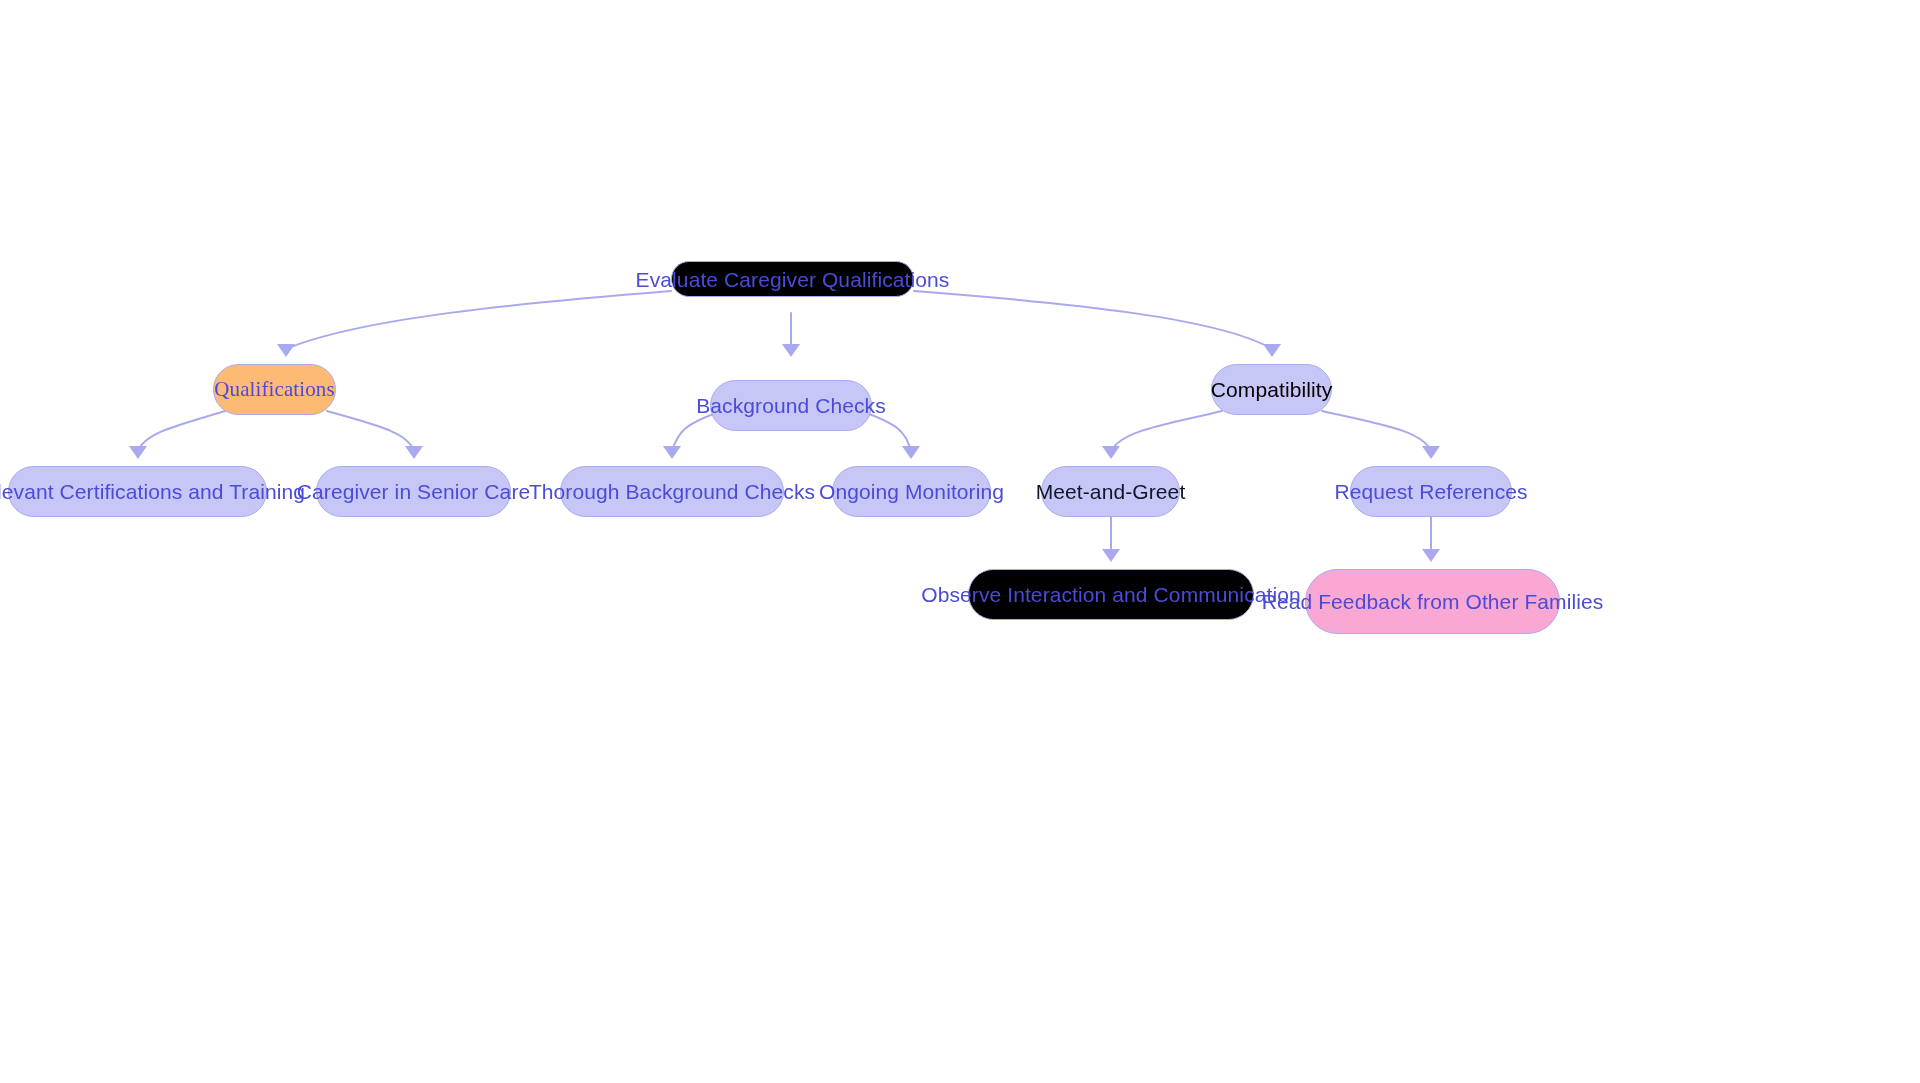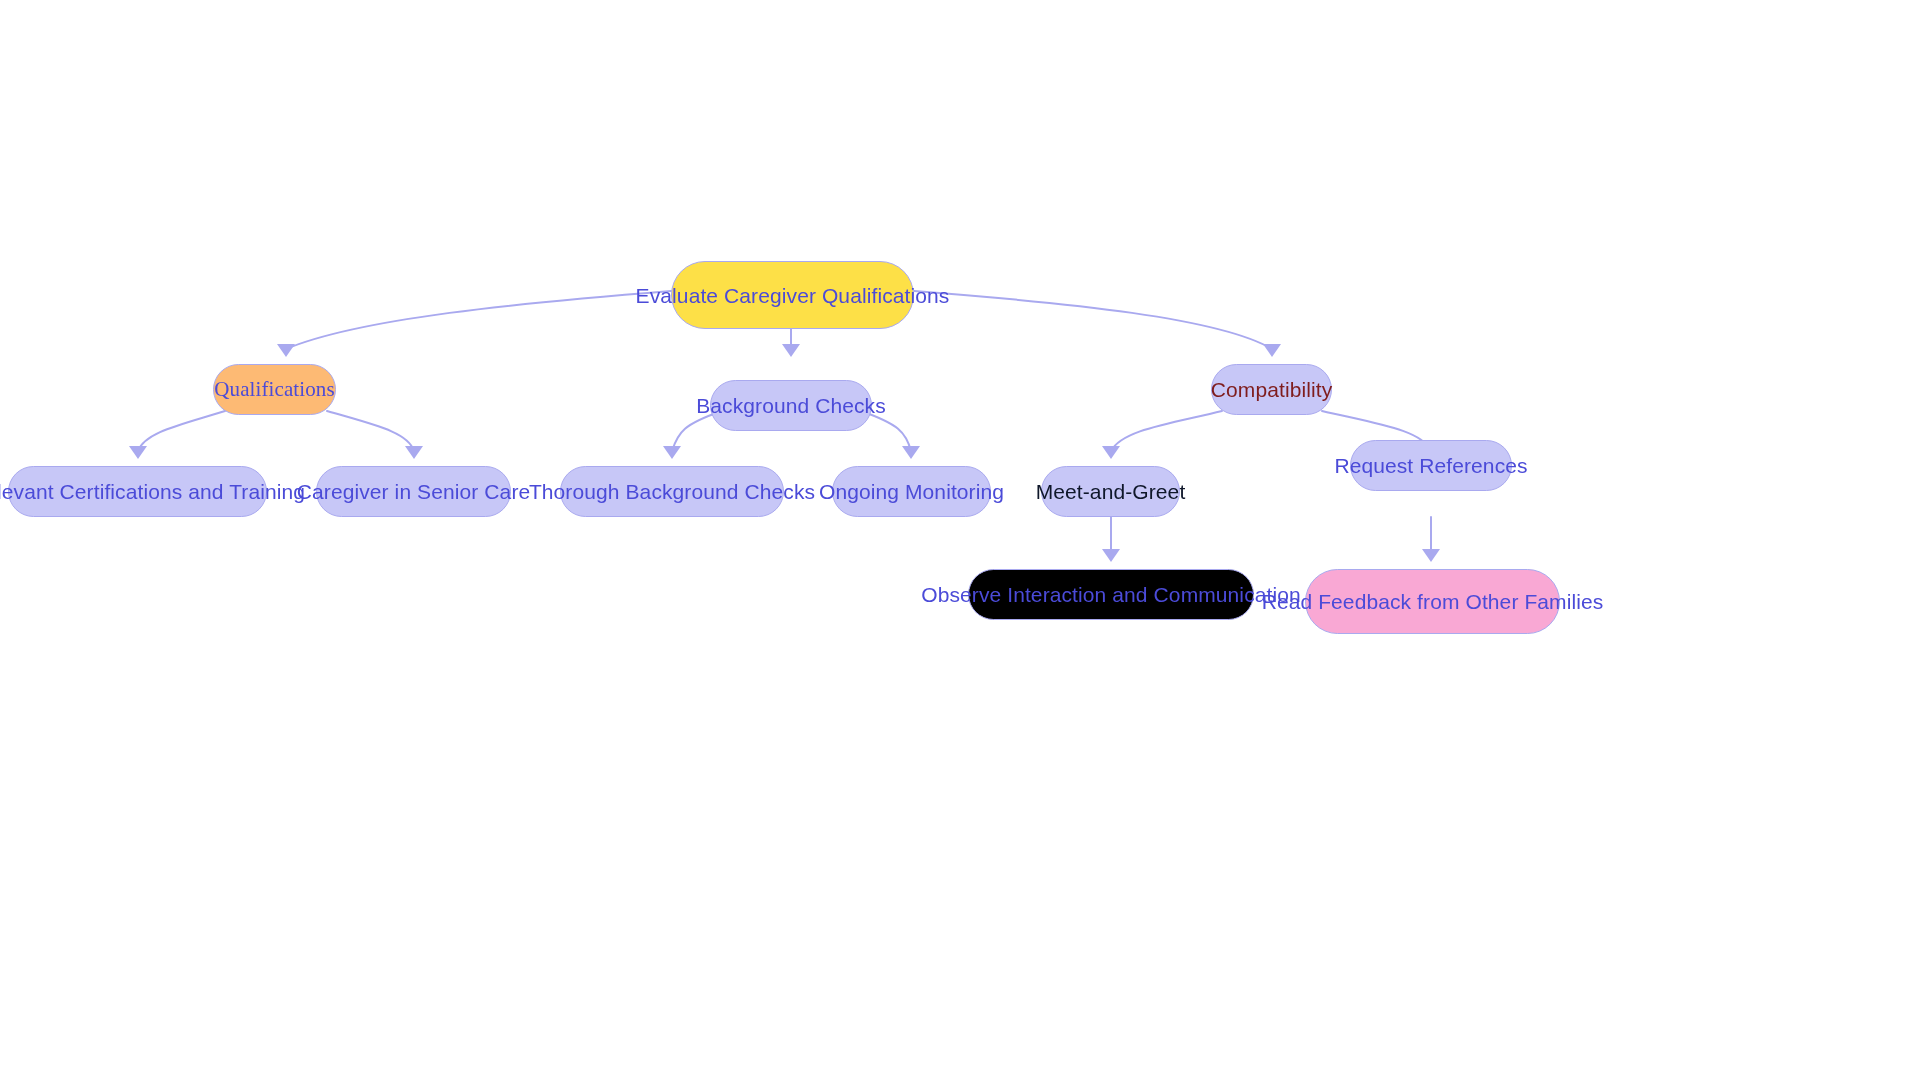--- a/index.html
+++ b/index.html
@@ -69,48 +69,48 @@
       <path d="M 1222,411 C 1168,424 1122,430 1111,451" fill="none" stroke="#a9a9ef" stroke-width="2" stroke-linecap="round"></path>
       <polygon points="1102,446 1120,446 1111,459" fill="#a9a9ef"></polygon>
       <path d="M 1322,411 C 1378,424 1422,430 1431,451" fill="none" stroke="#a9a9ef" stroke-width="2" stroke-linecap="round"></path>
       <polygon points="1422,446 1440,446 1431,459" fill="#a9a9ef"></polygon>
       <path d="M 1111,517 L 1111,554" fill="none" stroke="#a9a9ef" stroke-width="2" stroke-linecap="round"></path>
       <polygon points="1102,549 1120,549 1111,562" fill="#a9a9ef"></polygon>
       <path d="M 1431,517 L 1431,554" fill="none" stroke="#a9a9ef" stroke-width="2" stroke-linecap="round"></path>
       <polygon points="1422,549 1440,549 1431,562" fill="#a9a9ef"></polygon>
     </svg>
   <div id="node-layer">
-      <div class="node" style="left: 671px; top: 261px; width: 243px; height: 68px; background: #fde047; border-color: rgb(169, 169, 239); color: rgb(75, 75, 216);">
+      <div class="node" style="left: 671px; top: 261px; width: 243px; height: 36px; background: #000000; border-color: rgb(169, 169, 239); color: rgb(75, 75, 216);">
         <span class="node-label">Evaluate Caregiver Qualifications</span>
       </div>
       <div class="node" style="left: 213px; top: 364px; width: 123px; height: 51px; background: #fdba74; border-color: rgb(169, 169, 239); color: rgb(75, 75, 216); font-family: Liberation Serif, serif;">
         <span class="node-label">Qualifications</span>
       </div>
       <div class="node" style="left: 710px; top: 380px; width: 162px; height: 51px; background: rgb(199, 199, 247); border-color: rgb(169, 169, 239); color: rgb(75, 75, 216);">
         <span class="node-label">Background Checks</span>
       </div>
-      <div class="node" style="left: 1211px; top: 364px; width: 121px; height: 51px; background: rgb(199, 199, 247); border-color: rgb(169, 169, 239); color: #7f1d1d;">
+      <div class="node" style="left: 1211px; top: 364px; width: 121px; height: 51px; background: rgb(199, 199, 247); border-color: rgb(169, 169, 239); color: #000000;">
         <span class="node-label">Compatibility</span>
       </div>
       <div class="node" style="left: 8px; top: 466px; width: 259px; height: 51px; background: rgb(199, 199, 247); border-color: rgb(169, 169, 239); color: rgb(75, 75, 216);">
         <span class="node-label">Relevant Certifications and Training</span>
       </div>
       <div class="node" style="left: 316px; top: 466px; width: 195px; height: 51px; background: rgb(199, 199, 247); border-color: rgb(169, 169, 239); color: rgb(75, 75, 216);">
         <span class="node-label">Caregiver in Senior Care</span>
       </div>
       <div class="node" style="left: 560px; top: 466px; width: 224px; height: 51px; background: rgb(199, 199, 247); border-color: rgb(169, 169, 239); color: rgb(75, 75, 216);">
         <span class="node-label">Thorough Background Checks</span>
       </div>
       <div class="node" style="left: 832px; top: 466px; width: 159px; height: 51px; background: rgb(199, 199, 247); border-color: rgb(169, 169, 239); color: rgb(75, 75, 216);">
         <span class="node-label">Ongoing Monitoring</span>
       </div>
       <div class="node" style="left: 1041px; top: 466px; width: 139px; height: 51px; background: rgb(199, 199, 247); border-color: rgb(169, 169, 239); color: #0f172a; text-align: center;">
         <span class="node-label">Meet-and-Greet</span>
       </div>
-      <div class="node" style="left: 1350px; top: 440px; width: 162px; height: 51px; background: rgb(199, 199, 247); border-color: rgb(169, 169, 239); color: rgb(75, 75, 216);">
+      <div class="node" style="left: 1350px; top: 466px; width: 162px; height: 51px; background: rgb(199, 199, 247); border-color: rgb(169, 169, 239); color: rgb(75, 75, 216);">
         <span class="node-label">Request References</span>
       </div>
       <div class="node" style="left: 968px; top: 569px; width: 286px; height: 51px; background: #000000; border-color: rgb(169, 169, 239); color: rgb(75, 75, 216);">
         <span class="node-label">Observe Interaction and Communication</span>
       </div>
       <div class="node" style="left: 1305px; top: 569px; width: 255px; height: 65px; background: #f9a8d4; border-color: rgb(169, 169, 239); color: rgb(75, 75, 216);">
         <span class="node-label">Read Feedback from Other Families</span>
       </div>
     </div>
 </div>

